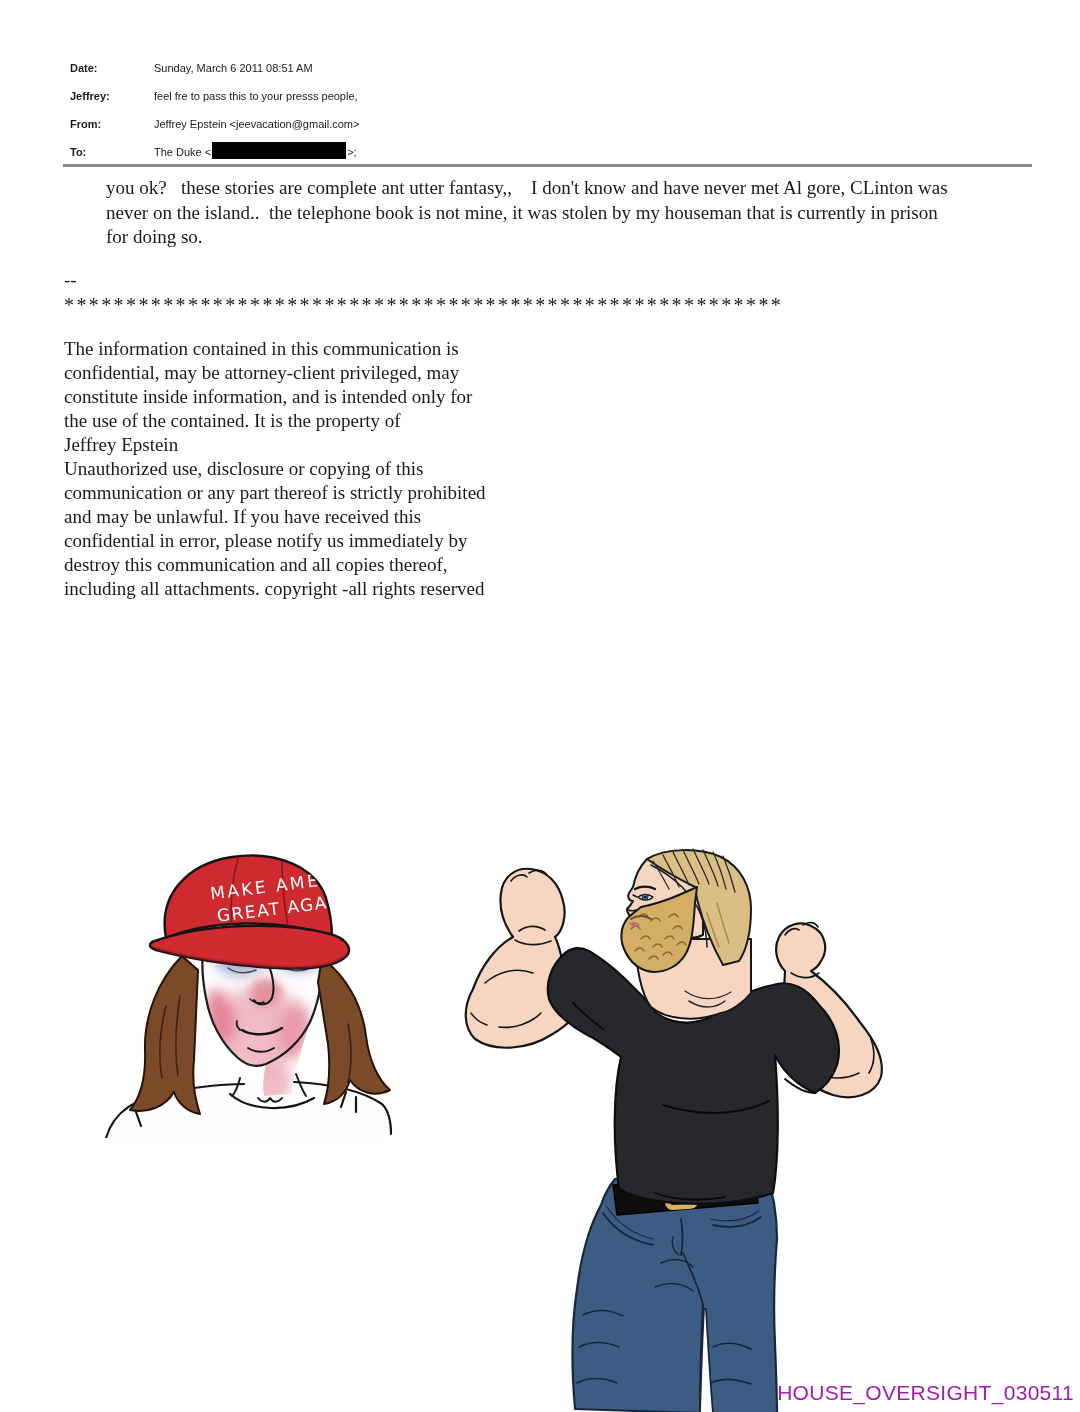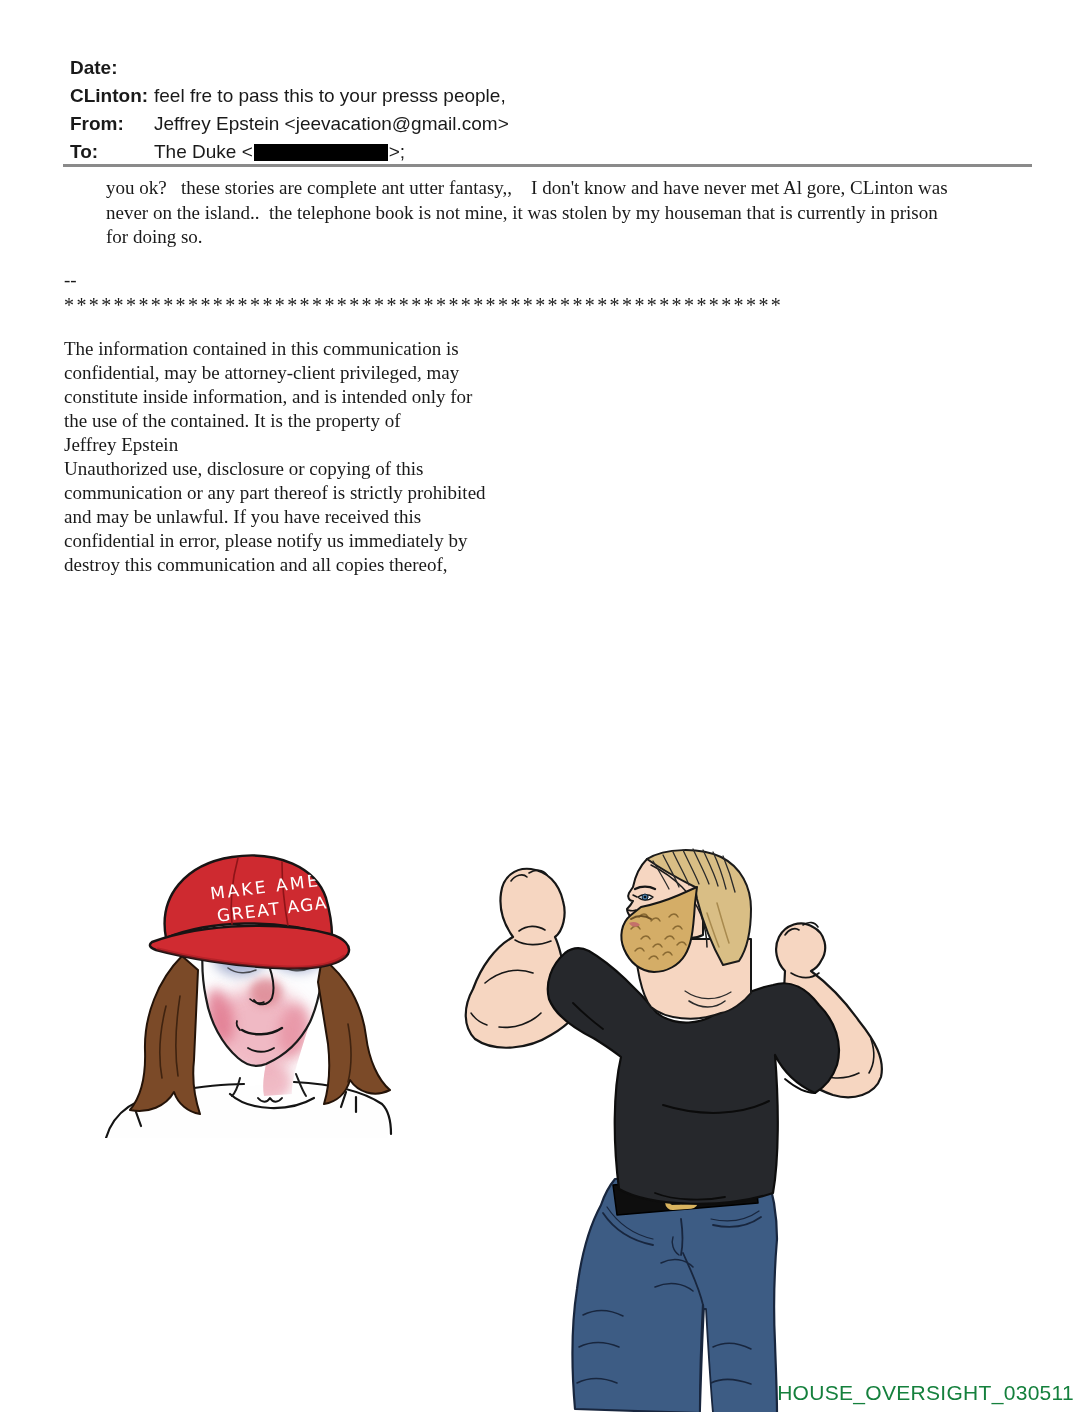--- a/index.html
+++ b/index.html
@@ -1,50 +1,51 @@
 <!DOCTYPE html>
 <html><head>
 <meta charset="utf-8">
 <style>
   html,body{margin:0;padding:0;background:#e8e8e8;}
   .page{position:relative;width:1080px;height:1412px;background:#ffffff;overflow:hidden;
         font-family:"Liberation Sans",sans-serif;color:#1a1a1a;}
   
-  .hdr{position:absolute;left:70px;top:54px;font-size:19px;line-height:28px;}
+  .hdr{position:absolute;left:70px;top:54px;font-size:11px;line-height:28px;}
   .hdr-row{display:grid;grid-template-columns:84px auto;white-space:nowrap;}
   .hdr-label{font-weight:bold;}
   .redaction{display:inline-block;width:134px;height:17px;background:#000;vertical-align:-3px;margin:0 1px;}
   .divider{position:absolute;left:63px;top:164px;width:969px;height:3px;background:#8a8a8a;}
   
   .body-text{position:absolute;left:64px;top:176px;width:990px;
              font-family:"Liberation Serif",serif;font-size:19px;line-height:24.5px;margin-left:42px;}
   .body-line{white-space:pre-wrap;}
   
   .sig{position:absolute;left:64px;top:268px;font-family:"Liberation Serif",serif;font-size:19px;line-height:24px;}
   .asterisks{font-size:20px;letter-spacing:2.4px;line-height:26px;white-space:nowrap;}
   .disclaimer{margin-top:19px;}
   .disc-line{white-space:nowrap;line-height:24px;}
   .mail-link{color:#0000bf;text-decoration:underline;cursor:pointer;}
   
   .meme-wojak{position:absolute;left:90px;top:846px;}
   .meme-chad{position:absolute;left:455px;top:843px;}
   
-  .doc-id{position:absolute;right:6px;top:1381px;font-size:21px;letter-spacing:.3px;color:#15803d;}
+  .doc-id{position:absolute;right:6px;top:1381px;font-size:21px;letter-spacing:.3px;color:#a21caf;}
 </style>
 </head>
 <body>
 
 <div class="page">
 
   <div class="hdr">
     <div class="hdr-row">
       <span class="hdr-label">Date:</span>
-    </div>
-    <div class="hdr-row">
-      <span class="hdr-label">CLinton:</span>
+      <span>Sunday, March 6 2011 08:51 AM</span>
+    </div>
+    <div class="hdr-row">
+      <span class="hdr-label">Jeffrey:</span>
       <span>feel fre to pass this to your presss people,</span>
     </div>
     <div class="hdr-row">
       <span class="hdr-label">From:</span>
       <span>Jeffrey Epstein &lt;jeevacation@gmail.com&gt;</span>
     </div>
     <div class="hdr-row">
       <span class="hdr-label">To:</span>
       <span><span>The Duke &lt;</span><span class="redaction"></span><span>&gt;;</span></span>
     </div>
@@ -65,20 +66,21 @@
       <div class="disc-line">The information contained in this communication is</div>
       <div class="disc-line">confidential, may be attorney-client privileged, may</div>
       <div class="disc-line">constitute inside information, and is intended only for</div>
       <div class="disc-line">the use of the contained. It is the property of</div>
       <div class="disc-line">Jeffrey Epstein</div>
       <div class="disc-line">Unauthorized use, disclosure or copying of this</div>
       <div class="disc-line">communication or any part thereof is strictly prohibited</div>
       <div class="disc-line">and may be unlawful. If you have received this</div>
       <div class="disc-line">confidential in error, please notify us immediately by</div>
       <div class="disc-line">destroy this communication and all copies thereof,</div>
+      <div class="disc-line">including all attachments. copyright -all rights reserved</div>
     </div>
   </div>
 
   <svg class="meme-wojak" width="312" height="292" viewBox="0 0 312 292" aria-hidden="true">
     <defs>
       <filter id="b4" x="-60%" y="-60%" width="220%" height="220%">
           <feGaussianBlur stdDeviation="4"></feGaussianBlur>
         </filter>
       <filter id="b6" x="-60%" y="-60%" width="220%" height="220%">
           <feGaussianBlur stdDeviation="6"></feGaussianBlur>

